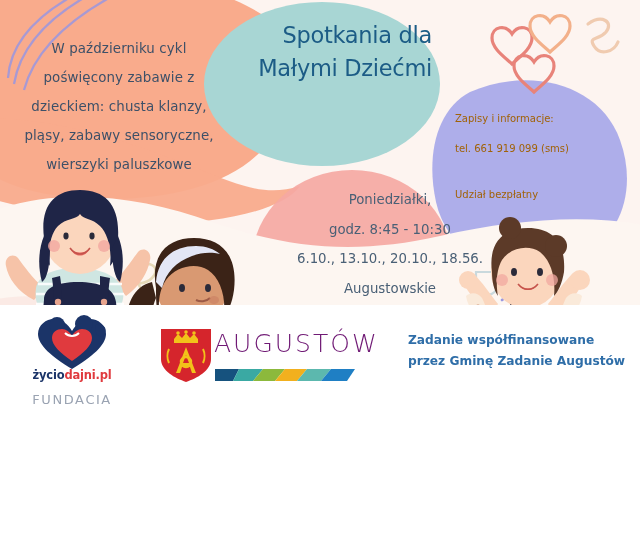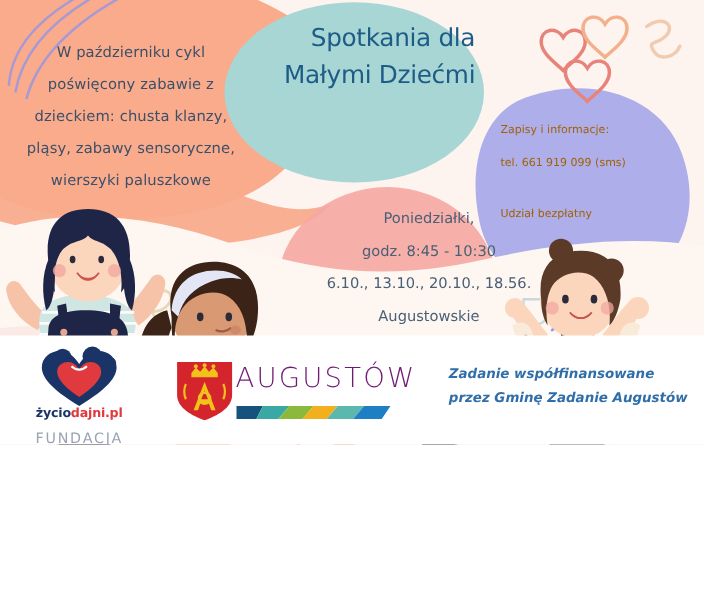--- a/index.html
+++ b/index.html
@@ -91,21 +91,20 @@
     font-size:25px;color:#701a75;letter-spacing:2px;
     font-family:"DejaVu Sans", sans-serif;font-weight:300;
   }
   .cofund{
     position:absolute;left:408px;top:25px;
     width:222px;
     color:#2f6ea8;
     font-weight:bold;
     font-size:12.2px;
     line-height:21px;
-    font-style:italic;
   }
   .cofund span{display:block;white-space:nowrap;}
 </style>
 </head>
 <body>
 
 <div id="poster">
 
   <div class="art">
     <svg width="640" height="536" viewBox="0 0 640 536" xmlns="http://www.w3.org/2000/svg">

